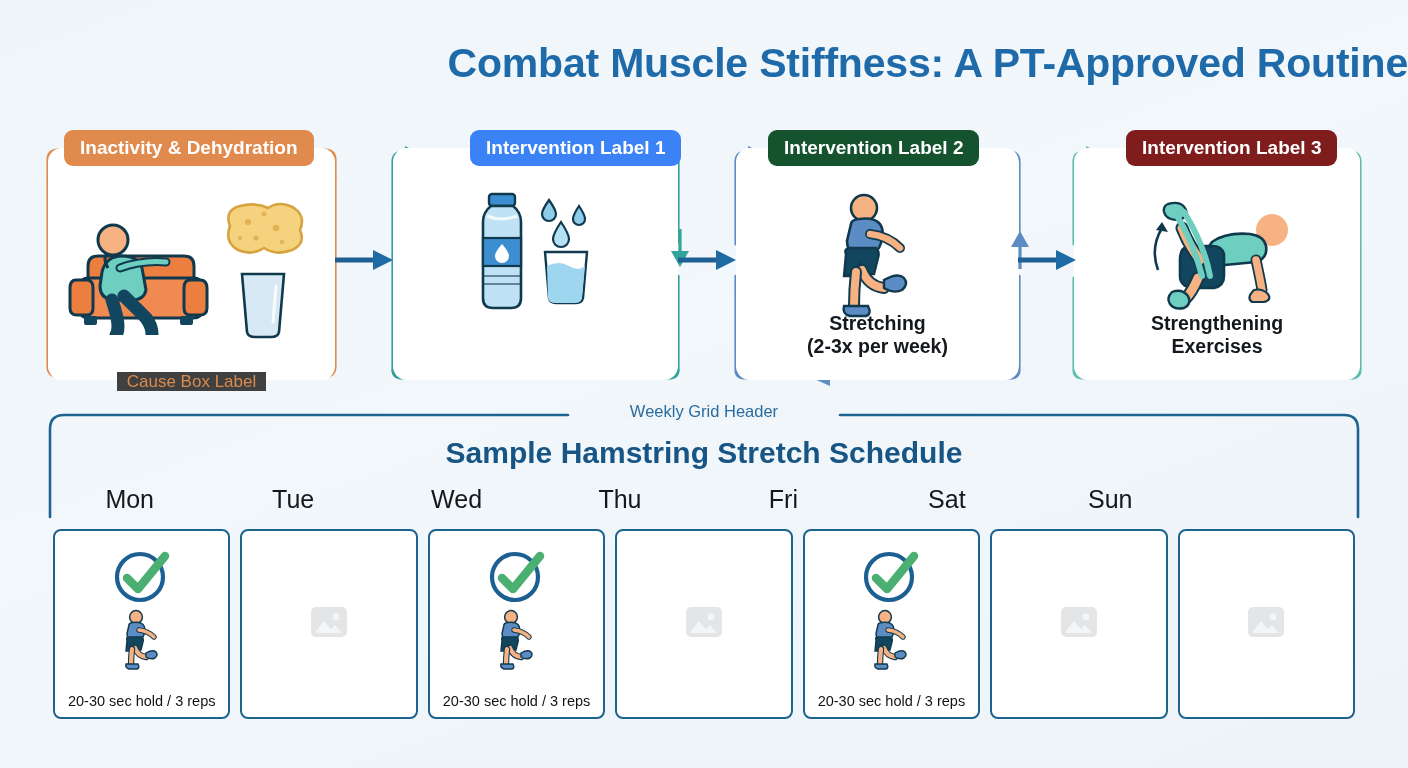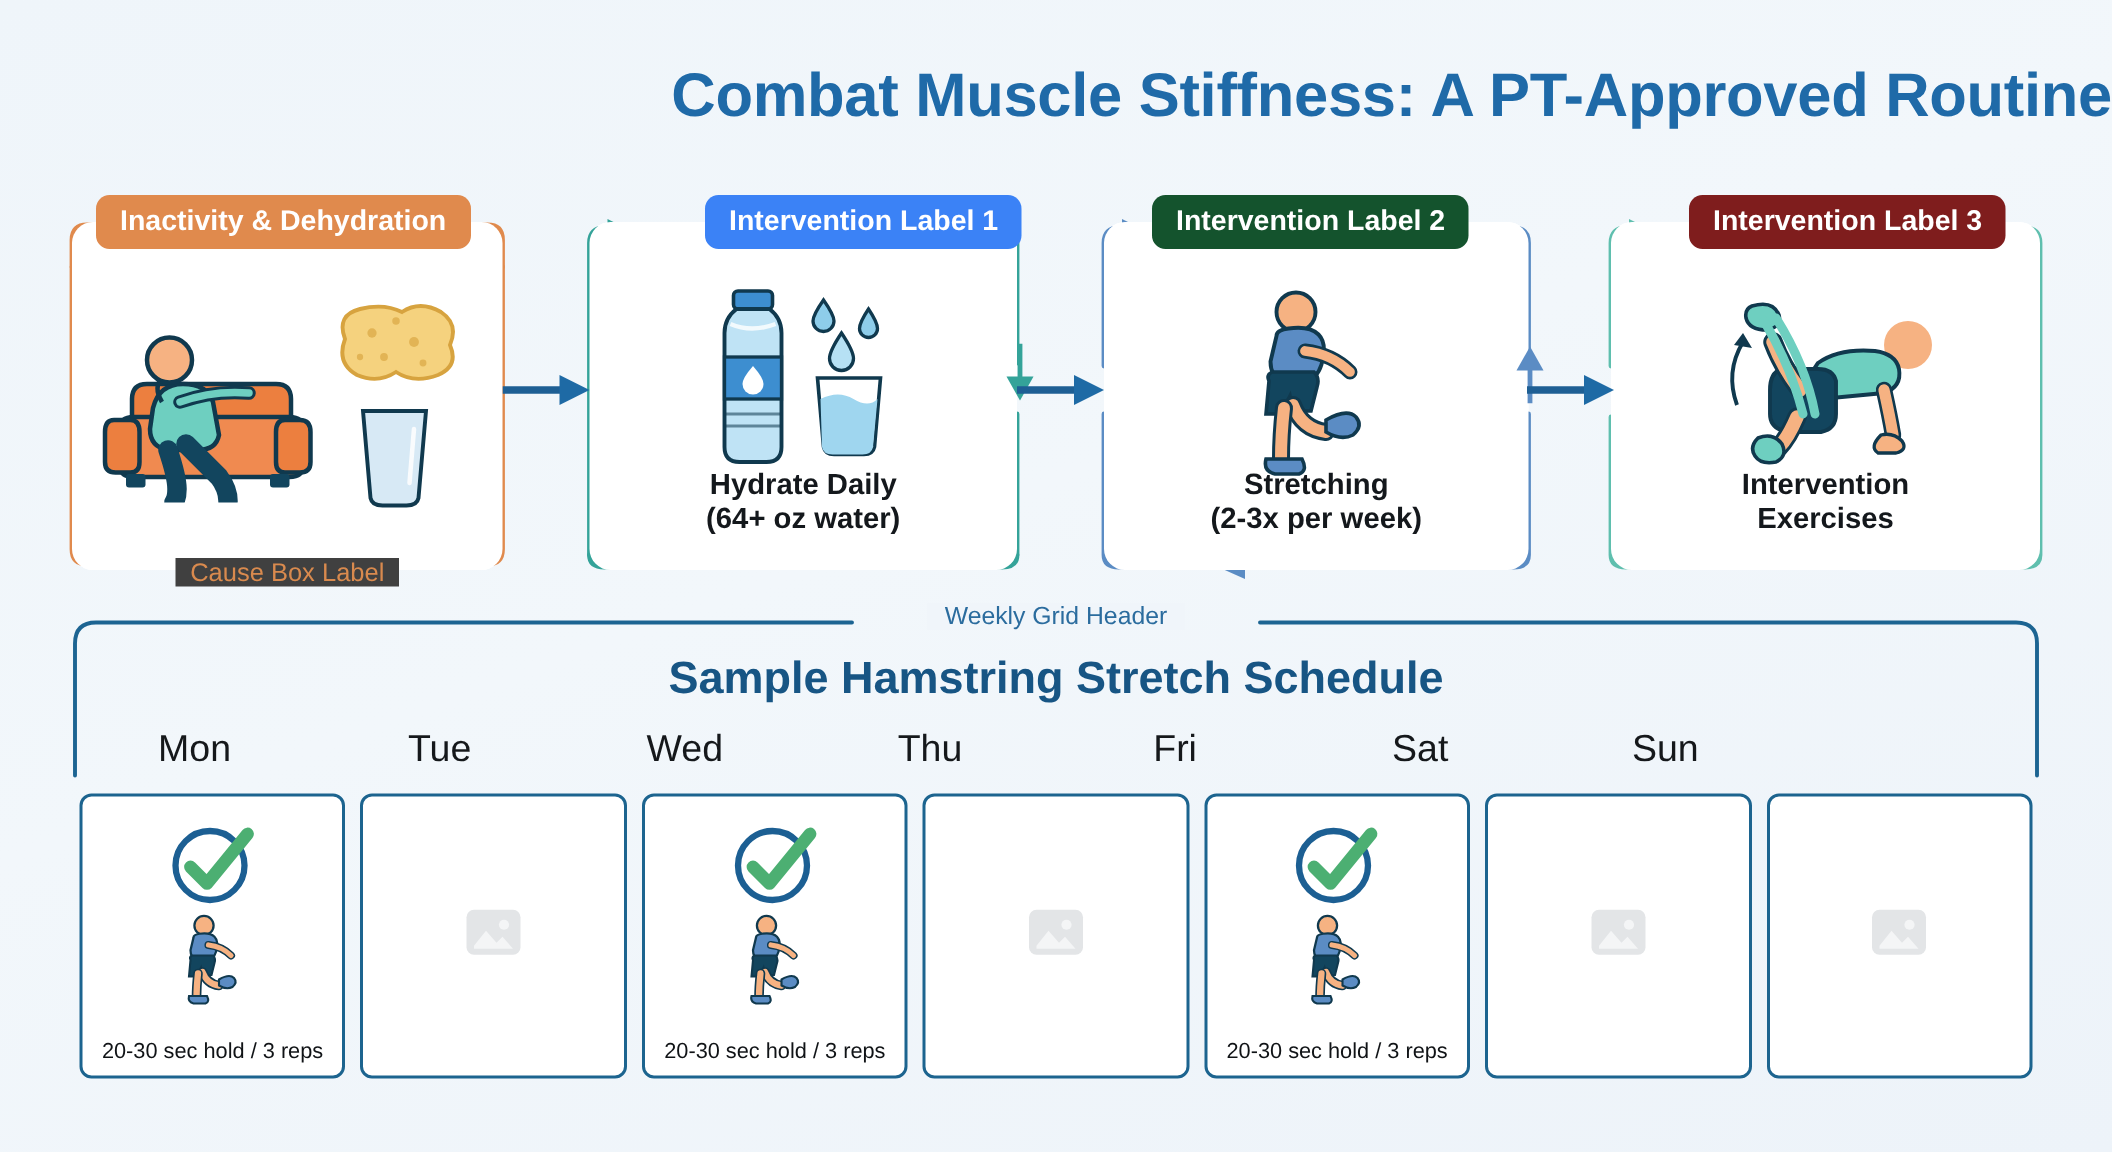--- a/index.html
+++ b/index.html
@@ -246,24 +246,20 @@
         <path d="M26 26 q14 6 30 0" fill="none" stroke="#ffffff" stroke-width="3" opacity="0.8"></path>
 
         <path d="M84 62 h42 l-4 46 q-1 5 -7 5 h-20 q-6 0 -7 -5 z" fill="#ffffff" stroke="#10394e" stroke-width="2.4"></path>
         <path d="M86 76 q12 -6 22 0 q10 6 16 0 l-3 32 q-1 5 -7 5 h-20 q-6 0 -7 -5 z" fill="#9fd6ef"></path>
 
         <path d="M88 10 q7 10 7 14 a7 7 0 0 1 -14 0 q0 -4 7 -14 z" fill="#8ecdea" stroke="#10394e" stroke-width="2.2"></path>
         <path d="M118 16 q6 9 6 13 a6 6 0 0 1 -12 0 q0 -4 6 -13 z" fill="#8ecdea" stroke="#10394e" stroke-width="2.2"></path>
         <path d="M100 32 q8 12 8 17 a8 8 0 0 1 -16 0 q0 -5 8 -17 z" fill="#b6e1f4" stroke="#10394e" stroke-width="2.2"></path>
       </svg>
 
-      <div class="box-caption" style="bottom:22px;">
-        <div>Hydrate Daily</div>
-        <div class="sub">(64+ oz water)</div>
-      </div>
     </div>
 
     <svg class="conn" style="left:667px; top:98px;" width="26" height="40" viewBox="0 0 26 40">
       <line x1="13" y1="0" x2="13" y2="24" stroke="#34a399" stroke-width="3.2"></line>
       <path d="M4 22 L13 38 L22 22 Z" fill="#34a399"></path>
     </svg>
 
     <svg class="conn" style="left:678px; top:116px;" width="60" height="26" viewBox="0 0 60 26">
       <line x1="0" y1="13" x2="40" y2="13" stroke="#1e5f94" stroke-width="5"></line>
       <path d="M38 3 L58 13 L38 23 Z" fill="#1e6aa5"></path>
@@ -355,21 +351,21 @@
         <path d="M28 4 q14 -4 18 6 q2 8 -8 10 q-12 0 -14 -8 q-1 -6 4 -8 z" fill="#6ecfc0" stroke="#10394e" stroke-width="2.4"></path>
 
         <path d="M36 14 q18 30 26 62" fill="none" stroke="#6ecfc0" stroke-width="6" stroke-linecap="round"></path>
         <path d="M44 12 q20 32 26 64" fill="none" stroke="#6ecfc0" stroke-width="6" stroke-linecap="round"></path>
 
         <path d="M18 70 q-8 -22 4 -42" fill="none" stroke="#10394e" stroke-width="2.6"></path>
         <path d="M16 30 L22 22 L28 32 Z" fill="#10394e"></path>
       </svg>
 
       <div class="box-caption" style="bottom:22px;">
-        <div>Intervention</div>
+        <div>Strengthening</div>
         <div class="sub">Exercises</div>
       </div>
     </div>
   </div>
 
   <div class="weekly">
     <svg style="position:absolute; inset:0; width:100%; height:100%; overflow:visible;" viewBox="0 0 1312 104" preserveAspectRatio="none">
       <path d="M2 104 L2 16 Q2 2 16 2 L520 2" fill="none" stroke="#1c6492" stroke-width="2.6" stroke-linecap="round" vector-effect="non-scaling-stroke"></path>
       <path d="M792 2 L1296 2 Q1310 2 1310 16 L1310 104" fill="none" stroke="#1c6492" stroke-width="2.6" stroke-linecap="round" vector-effect="non-scaling-stroke"></path>
     </svg>

